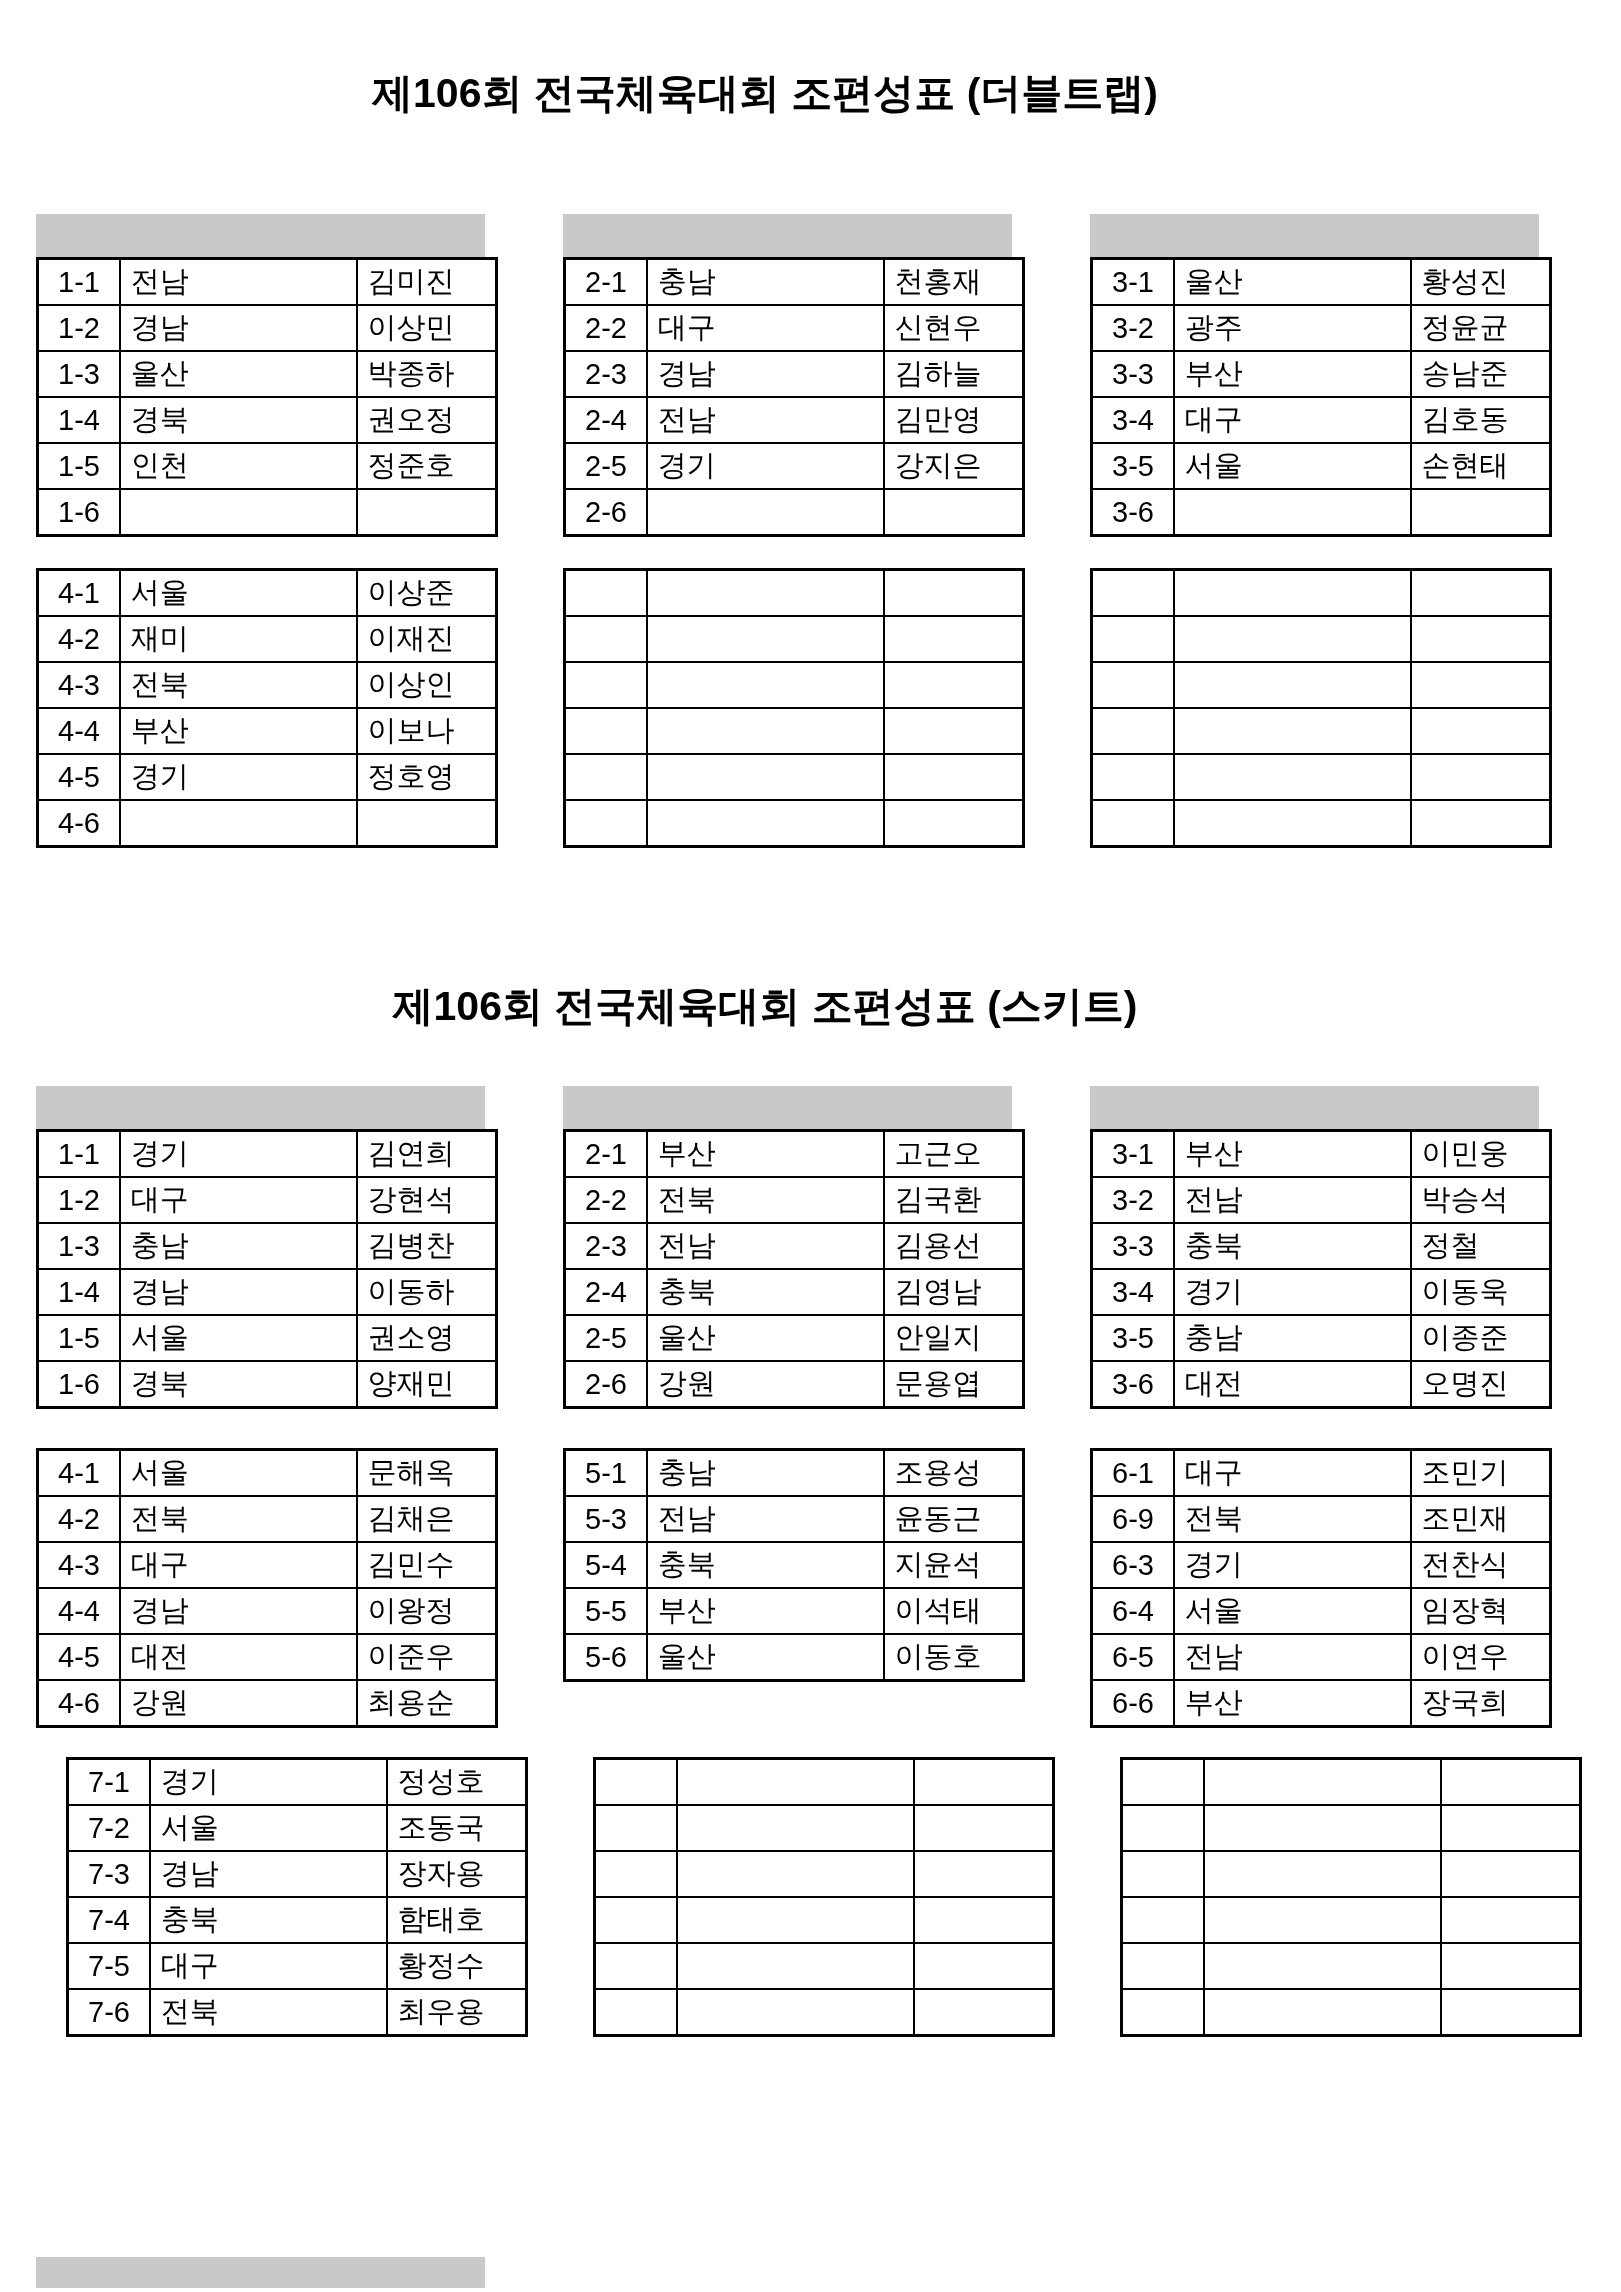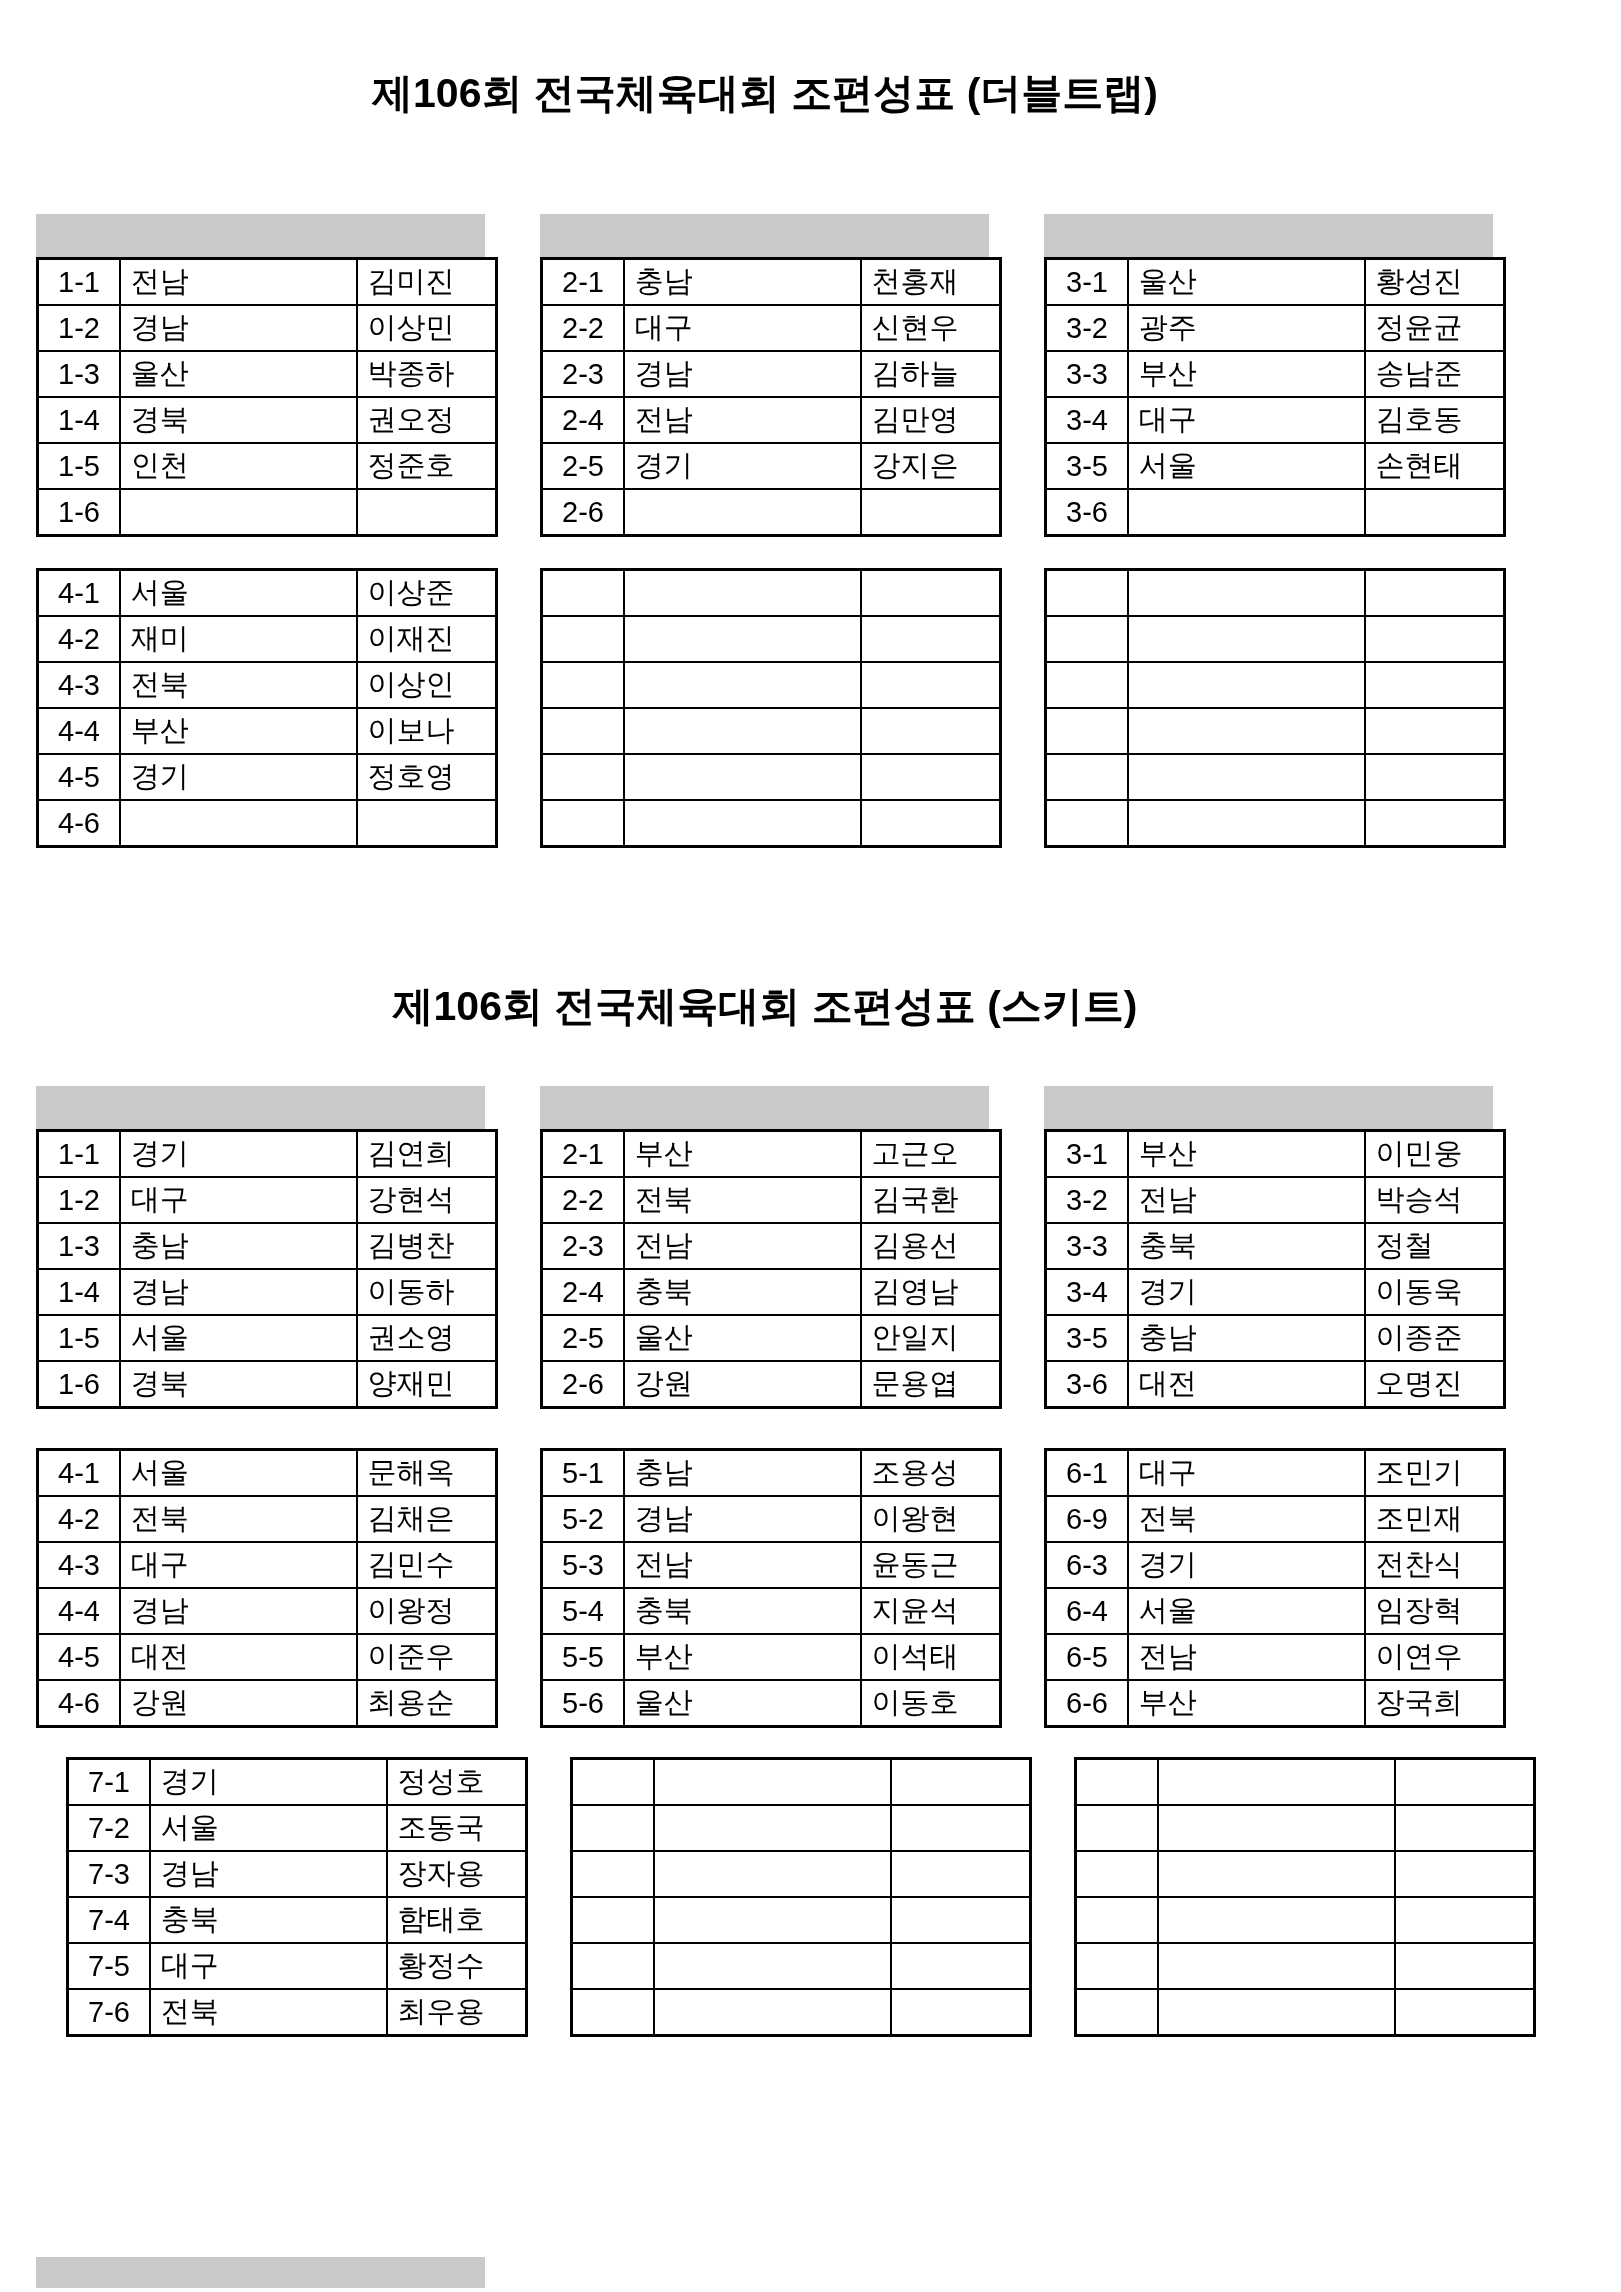--- a/index.html
+++ b/index.html
@@ -8,21 +8,21 @@
     font-family:"Liberation Sans","DejaVu Sans",sans-serif;color:#000;
     overflow:hidden;
   }
   .content{position:absolute;left:36px;top:0;width:1458px;}
   .title{
     font-weight:bold;font-size:41px;line-height:49px;text-align:center;
     margin:16px;letter-spacing:0px;white-space:nowrap;
   }
   .title-0{margin-top:69px;}
   .title-1{margin-top:134px;}
-  .trow{display:flex;gap:55px;}
+  .trow{display:flex;gap:78px;}
   #row-0-0{margin-top:96px;}
   #row-0-1{margin-top:31px;}
   #row-1-0{margin-top:55px;}
   #row-1-1{margin-top:39px;}
   #row-1-2{margin-top:29px;padding-left:30px;}
   .tcol{width:449px;flex:0 0 auto;}
   .hbar{height:43px;background:#c9c9c9;}
   table.gtable{
     border-collapse:collapse;table-layout:fixed;width:449px;
     border:3.9px solid #000;
@@ -425,25 +425,20 @@
         </div>
         <div class="tcol">
           <table class="gtable">
             <tbody>
               <tr>
                 <td class="c-num">5-1</td>
                 <td class="c-region">충남</td>
                 <td class="c-name">조용성</td>
               </tr>
               <tr>
-                <td class="c-num">5-2</td>
-                <td class="c-region">경남</td>
-                <td class="c-name">이왕현</td>
-              </tr>
-              <tr>
                 <td class="c-num">5-3</td>
                 <td class="c-region">전남</td>
                 <td class="c-name">윤동근</td>
               </tr>
               <tr>
                 <td class="c-num">5-4</td>
                 <td class="c-region">충북</td>
                 <td class="c-name">지윤석</td>
               </tr>
               <tr>

